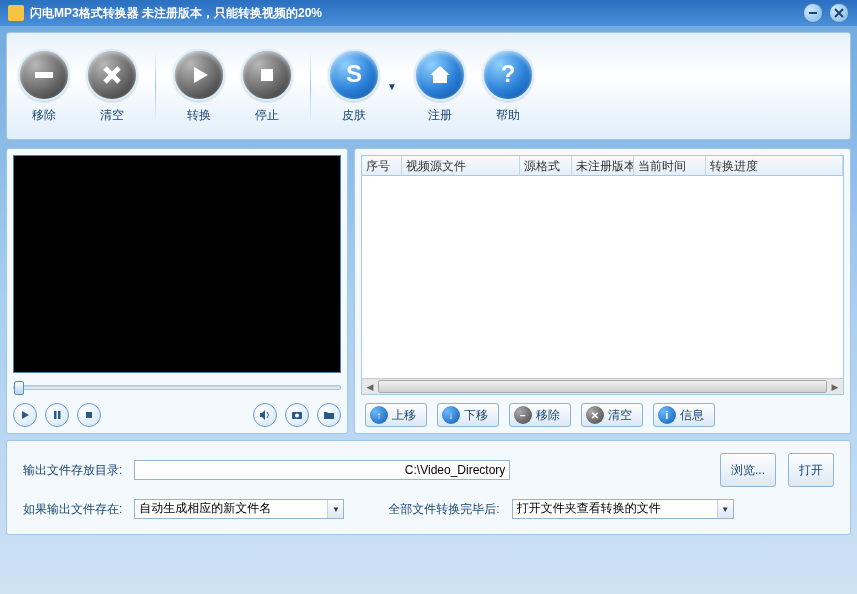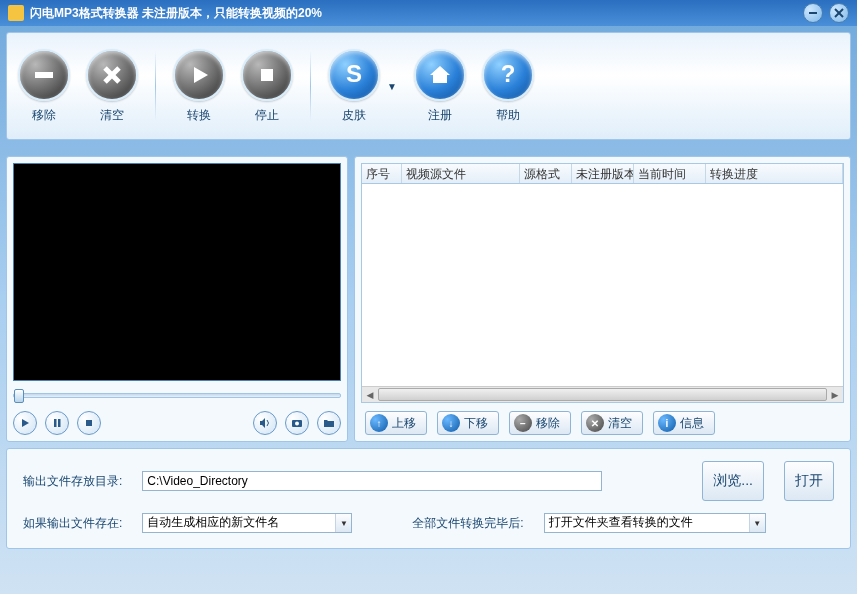--- a/index.html
+++ b/index.html
@@ -88,21 +88,21 @@
     font-size: 10px;
     align-self: center;
     margin-left: -6px;
     margin-right: 4px;
     cursor: pointer;
   }
   
   .middle {
     display: flex;
     gap: 6px;
-    margin: 16px 6px 6px 6px;
+    margin: 8px 6px 6px 6px;
     height: 286px;
   }
   .panel {
     background: #f4f9fe;
     border: 1px solid #9fc5e8;
     border-radius: 3px;
     padding: 6px;
     display: flex;
     flex-direction: column;
   }
@@ -236,42 +236,42 @@
   .bottom-panel {
     margin: 0 6px 6px 6px;
     background: #f4f9fe;
     border: 1px solid #9fc5e8;
     border-radius: 3px;
     padding: 12px 16px;
   }
   .form-row {
     display: flex;
     align-items: center;
-    gap: 20px;
+    gap: 12px;
     margin-bottom: 12px;
   }
   .form-row:last-child { margin-bottom: 3px; }
   .form-label { color: #1a4670; font-size: 12px; }
   .textfield {
     height: 20px;
     border: 1px solid #94b4d0;
     background: #fff;
     padding: 0 4px;
     font-size: 12px;
     font-family: inherit;
   }
   .btn-sm {
-    height: 40px;
+    height: 34px;
     padding: 0 10px;
     background: linear-gradient(to bottom, #fdfdfe, #dce8f4);
     border: 1px solid #8fb4d6;
     border-radius: 3px;
     cursor: pointer;
     color: #1a4670;
-    font-size: 14px;
+    font-size: 12px;
   }
   .combo {
     height: 20px;
     border: 1px solid #94b4d0;
     background: #fff;
     display: flex;
     align-items: flex-start;
     cursor: pointer;
   }
   .combo .val { flex: 1; padding: 0 4px; font-size: 12px; }
@@ -459,21 +459,21 @@
         <div class="ic blue">i</div>
         <span>信息</span>
       </div>
     </div>
   </div>
 </div>
 
 <div class="bottom-panel">
   <div class="form-row">
     <span class="form-label">输出文件存放目录:</span>
-    <input class="textfield" style="width: 460px;" value="C:\Video_Directory">
+    <input class="textfield" style="width: 376px; text-align: right;" value="C:\Video_Directory">
     <div style="flex:1"></div>
     <button class="btn-sm">浏览...</button>
     <button class="btn-sm">打开</button>
   </div>
   <div class="form-row">
     <span class="form-label">如果输出文件存在:</span>
     <div class="combo" style="width:210px">
       <span class="val">自动生成相应的新文件名</span>
       <span class="dd">▼</span>
     </div>

